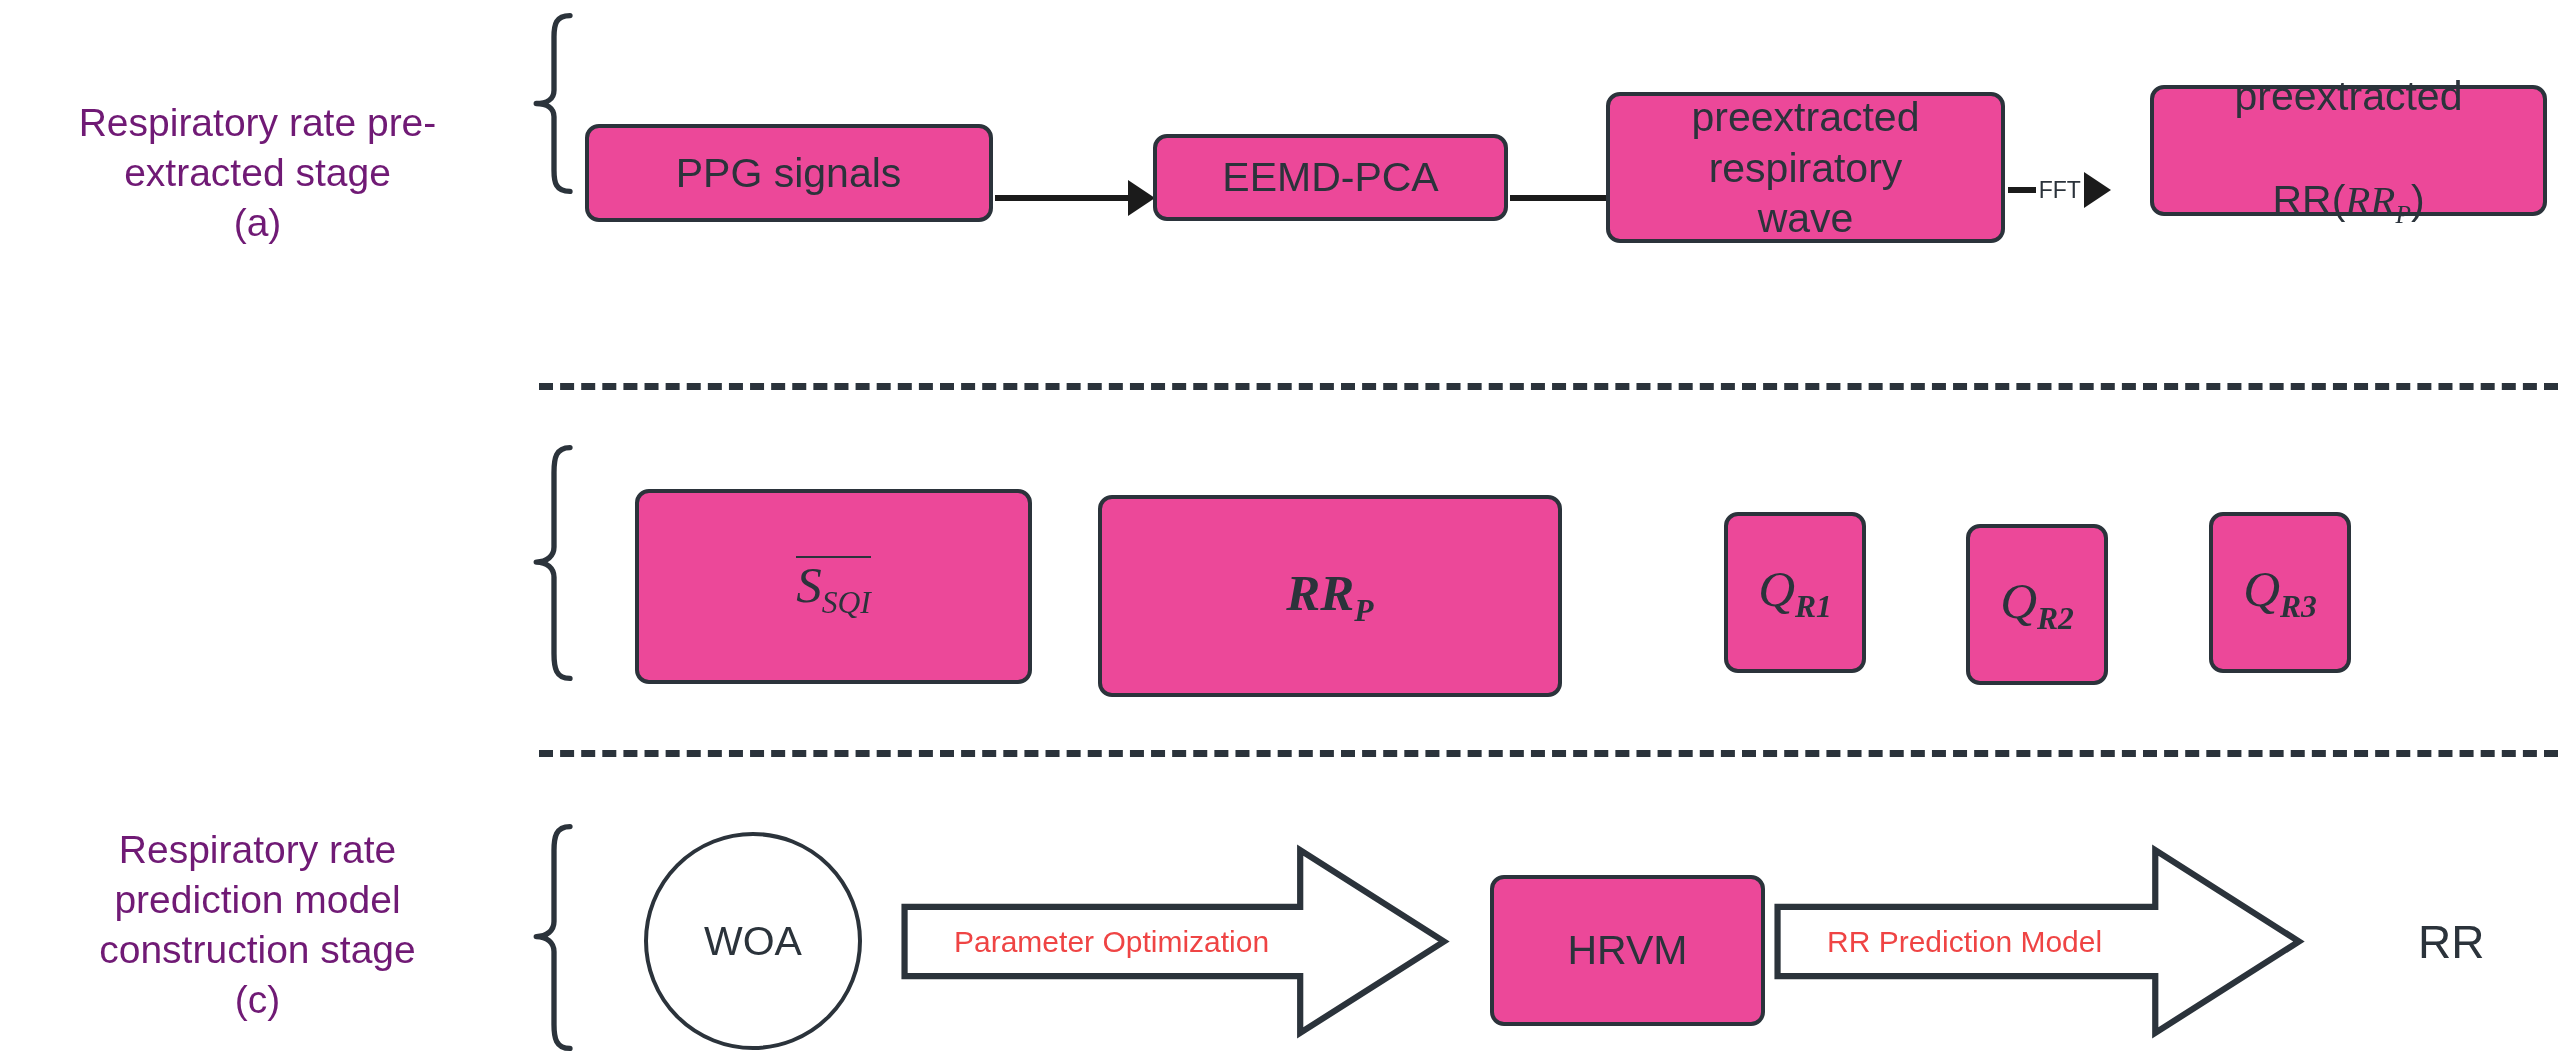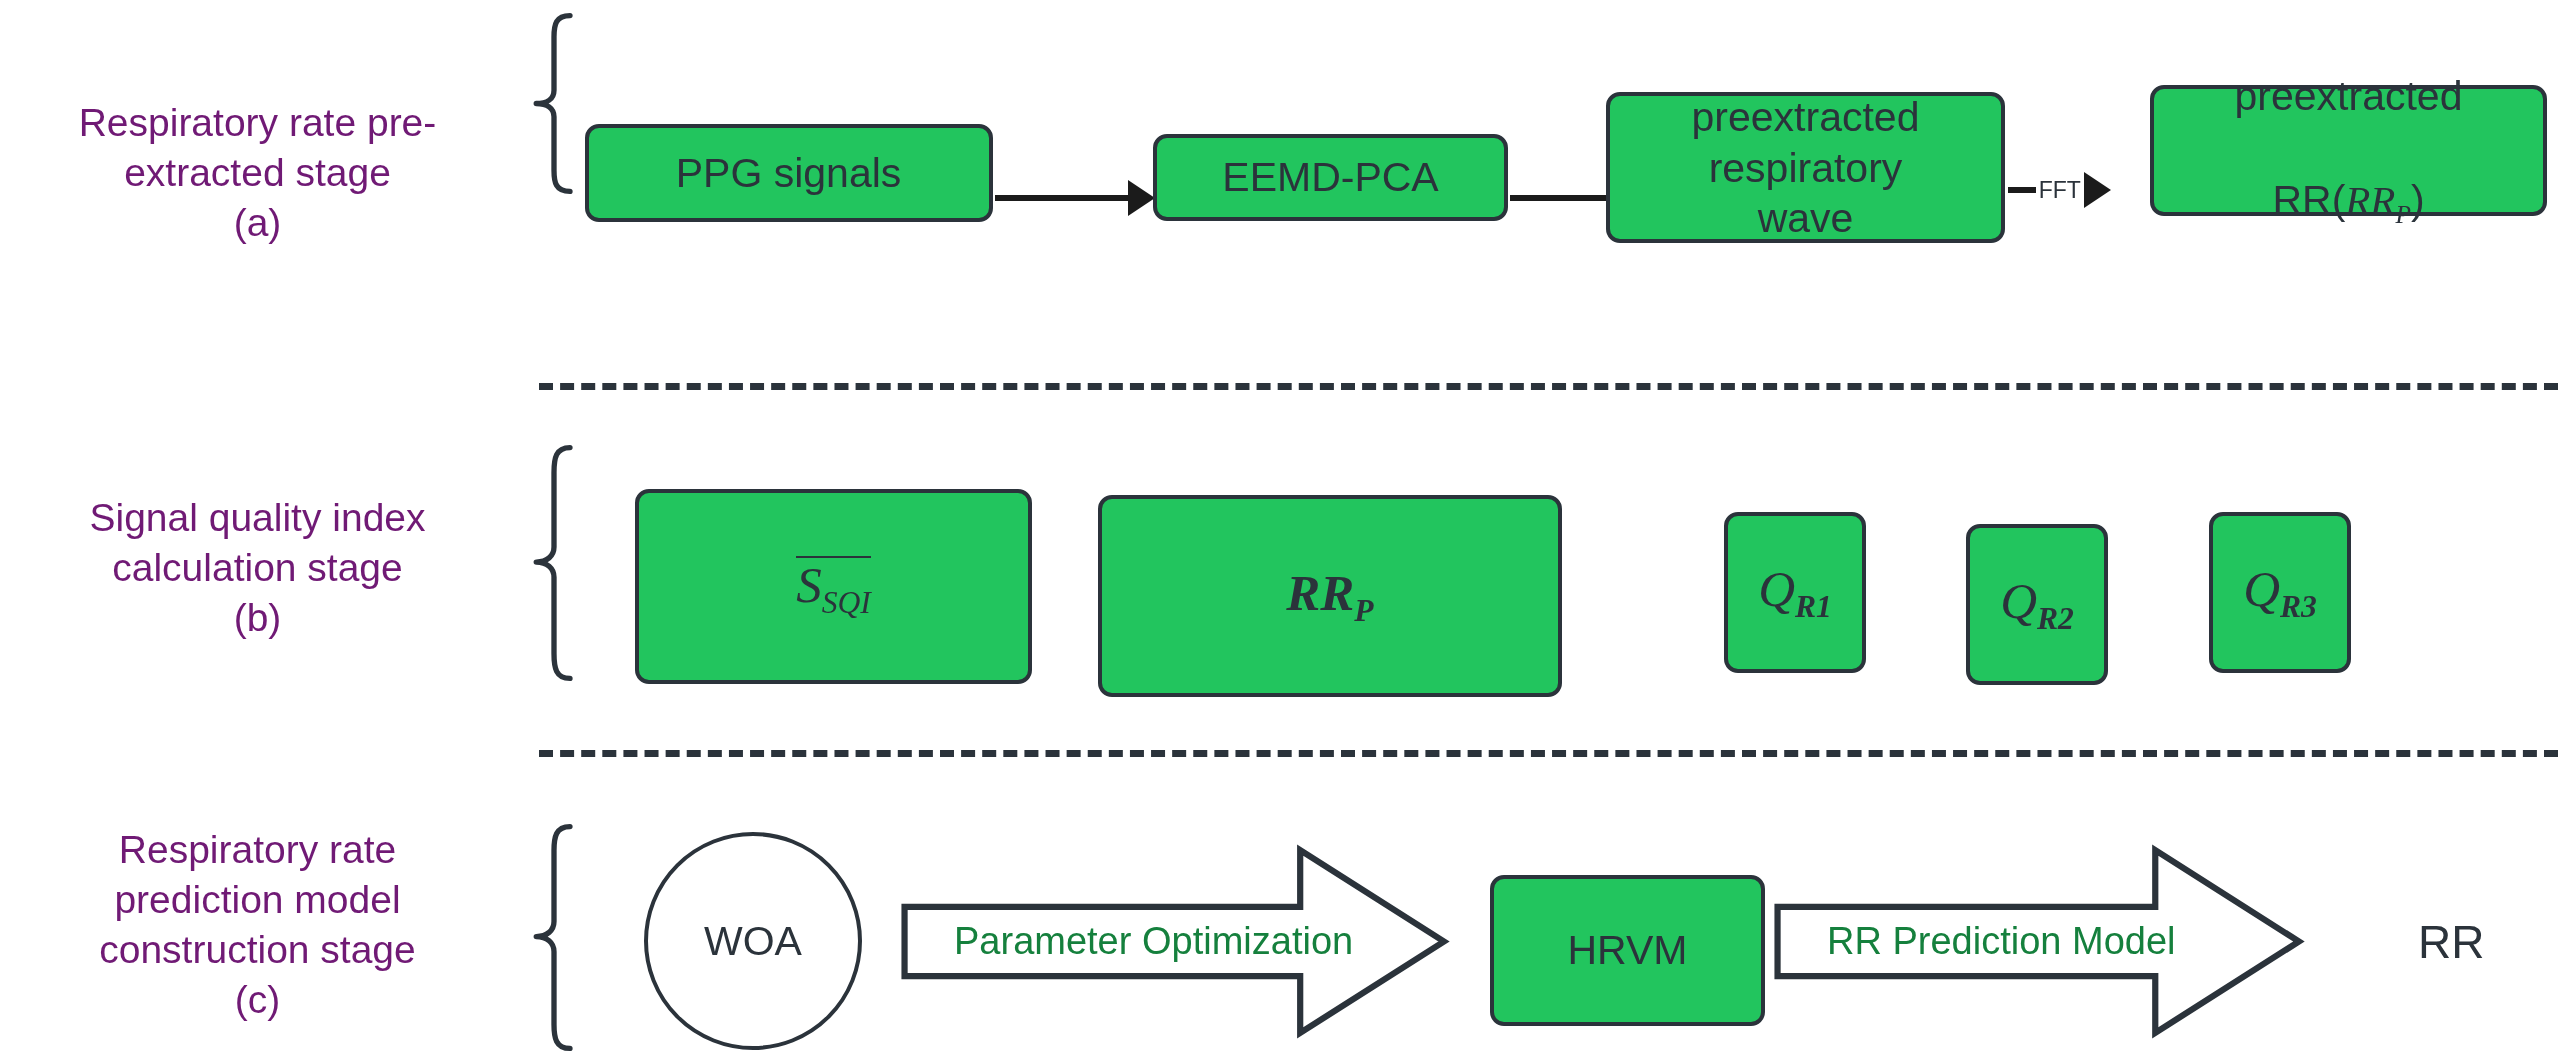--- a/index.html
+++ b/index.html
@@ -32,21 +32,21 @@
   
   .brace { position: absolute; }
   .brace svg { display: block; }
 
   
   .node {
     position: absolute;
     box-sizing: border-box;
     border: 4.4px solid #2b333b;
     border-radius: 14px;
-    background: #22c55e;
+    background: #ec4899;
     display: flex;
     align-items: center;
     justify-content: center;
     text-align: center;
     font-size: 41px;
     line-height: 1.22;
     color: #2b333b;
     font-family: "Liberation Sans", sans-serif;
     white-space: pre-line;
     padding: 0 9px;
@@ -99,22 +99,22 @@
 
   
   .block-arrow { position: absolute; }
   .block-arrow svg { display: block; overflow: visible; }
   .block-arrow .ba-text {
     position: absolute;
     top: 0; left: 0; right: 0; bottom: 0;
     display: flex; align-items: center;
     justify-content: flex-start;
     padding-left: 53px;
-    font-size: 38px;
-    color: #15803d;
+    font-size: 30px;
+    color: #ef4444;
     font-family: "Liberation Sans", sans-serif;
     white-space: nowrap;
     pointer-events: none;
   }
 
   
   .plain-text {
     position: absolute;
     font-size: 46px;
     color: #2b333b;
@@ -140,23 +140,20 @@
 </style>
 </head>
 <body>
 
 <div class="canvas">
 
   <div class="stage-label" id="label-a">Respiratory rate pre-
 extracted stage
 (a)</div>
 
-  <div class="stage-label" id="label-b">Signal quality index
-calculation stage
-(b)</div>
 
   <div class="stage-label" id="label-c">Respiratory rate
 prediction model
 construction stage
 (c)</div>
 
   <div class="brace" style="left:529px; top:12.4px;">
     <svg width="50" height="183" viewBox="0 0 56 206">
       <path d="M46 4 C 30 4 28 14 28 28 L 28 88 C 28 98 20 103 8 103
                C 20 103 28 108 28 118 L 28 178 C 28 192 30 202 46 202" fill="none" stroke="#2b333b" stroke-width="6" stroke-linecap="round" stroke-linejoin="round"></path>

